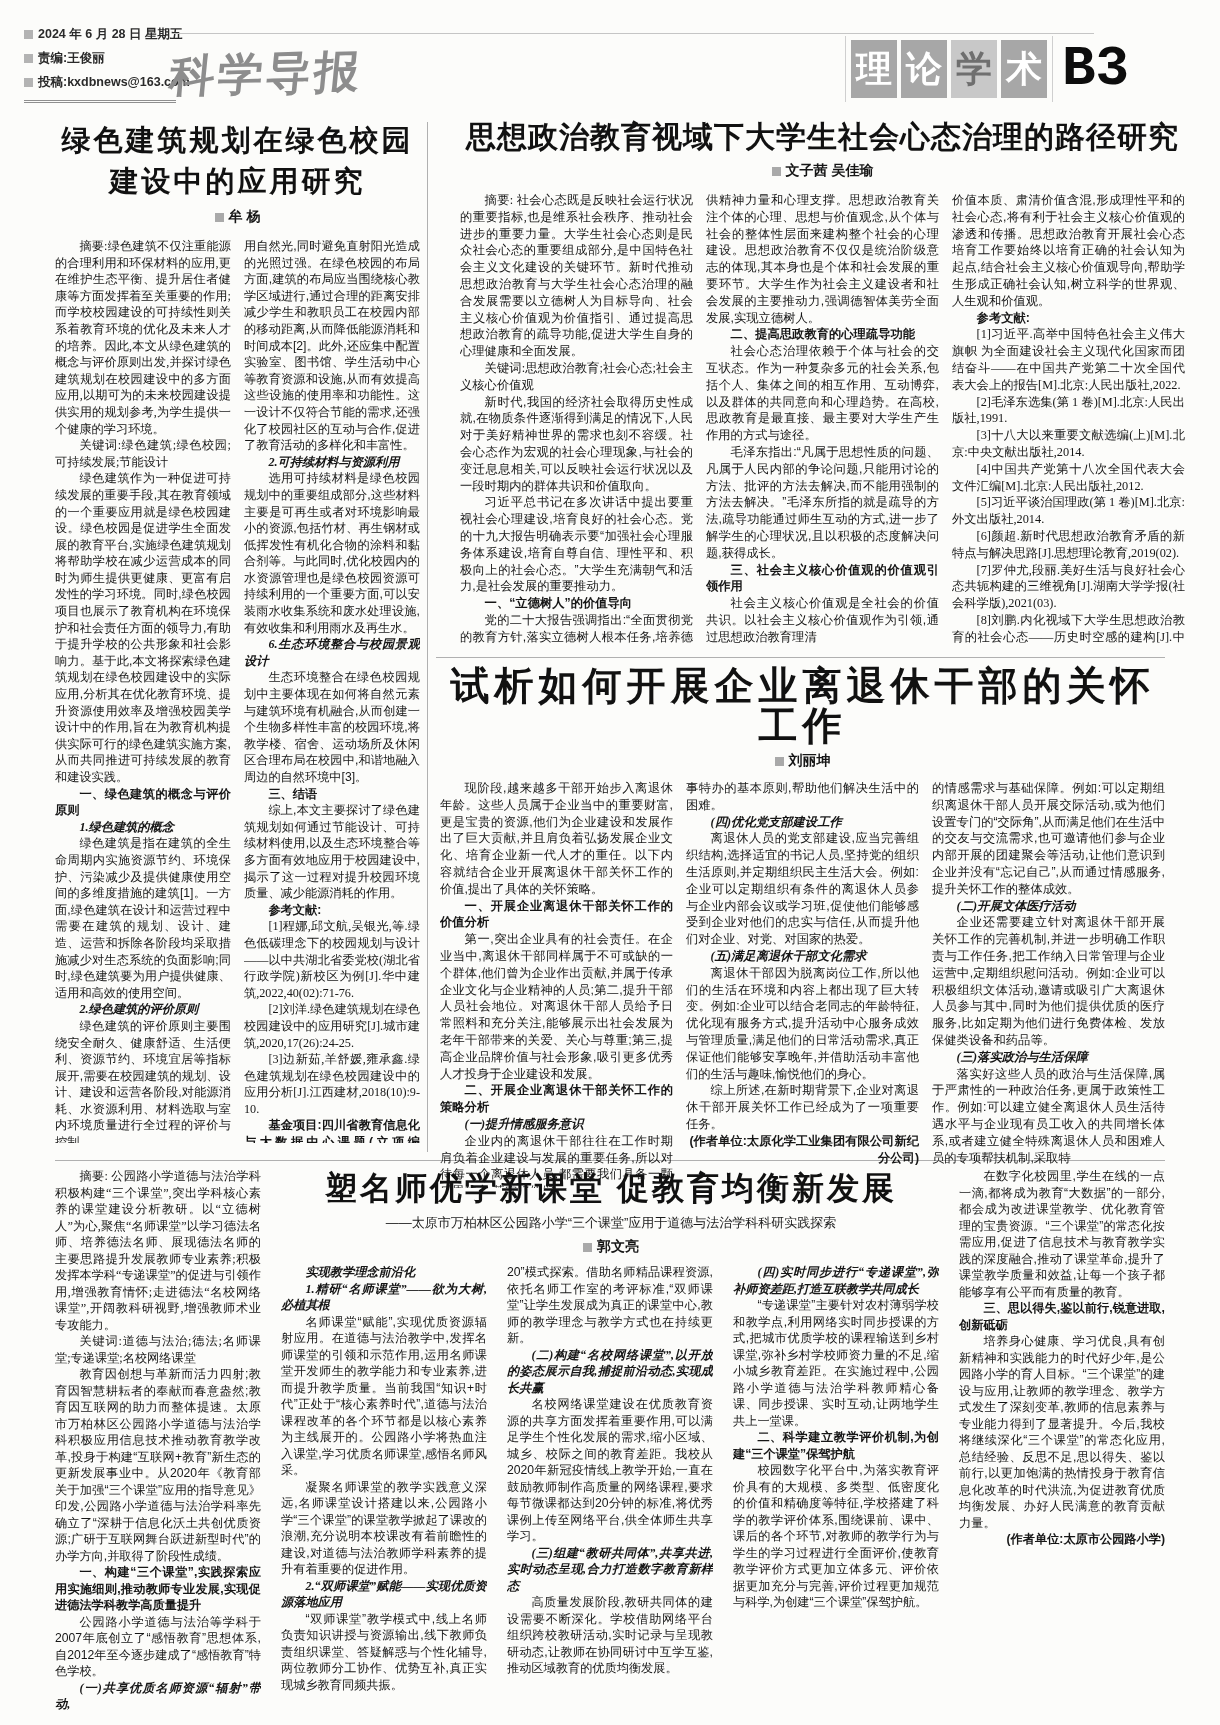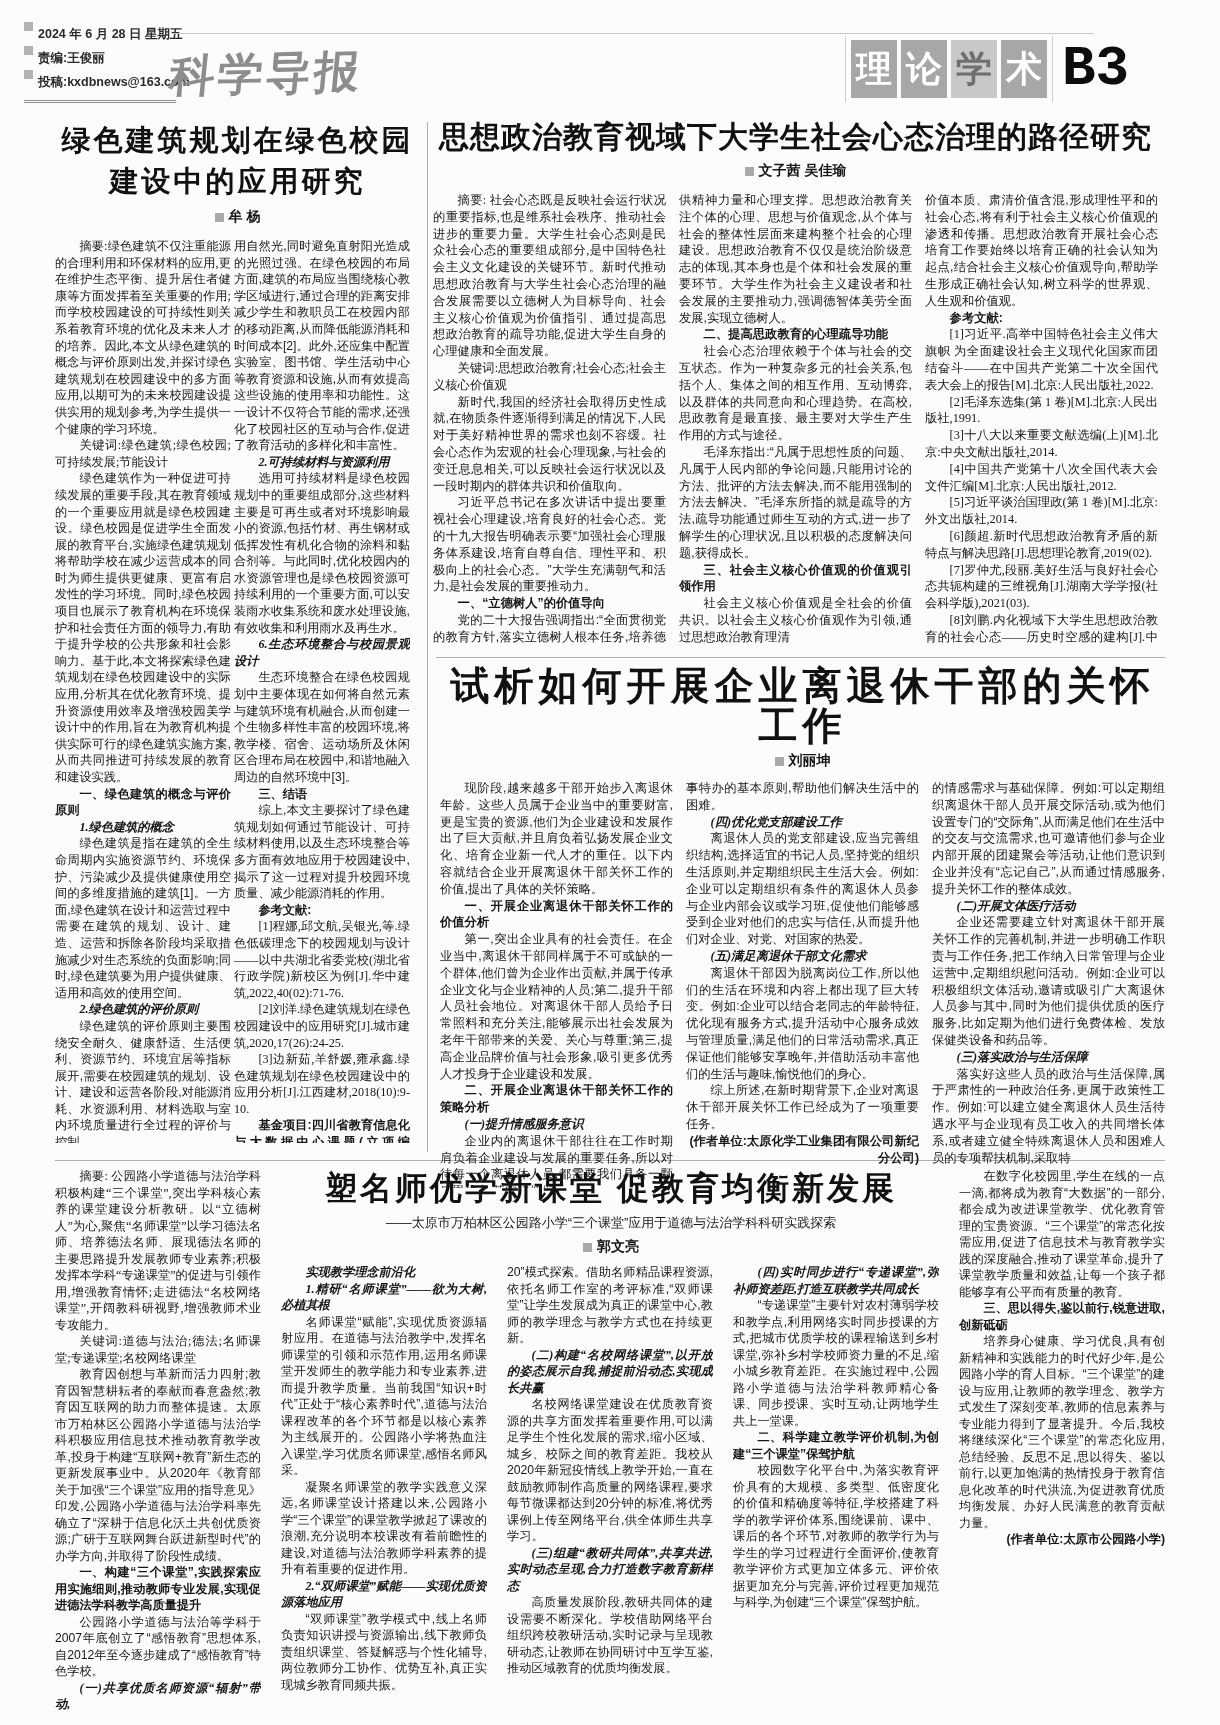--- a/index.html
+++ b/index.html
@@ -1,20 +1,20 @@
 <!DOCTYPE html>
 <html><head>
 <meta charset="utf-8">
 <style>
   html,body{margin:0;padding:0;background:#e8e8e6;}
   .page{position:relative;width:1220px;height:1725px;background:#fcfcfa;margin:0 auto;
         font-family:"Liberation Sans",sans-serif;color:#161616;overflow:hidden;}
   
   .meta{position:absolute;left:24px;top:22px;width:152px;border-bottom:3px double #8f8f8f;padding-bottom:6px;}
-  .meta-row{display:flex;font-size:12.5px;font-weight:bold;color:#2a2a2a;line-height:24px;white-space:nowrap;}
+  .meta-row{display:flex;align-items:center;font-size:12.5px;font-weight:bold;color:#2a2a2a;line-height:24px;white-space:nowrap;}
   .sq{display:inline-block;width:9px;height:9px;background:#b3b3b3;margin-right:5px;flex:0 0 auto;}
   .masthead{position:absolute;left:170px;top:44px;font-family:"Liberation Serif",serif;font-weight:bold;
             font-size:45px;color:#8d8d8d;letter-spacing:3px;transform:skewX(-7deg) rotate(-1.5deg);}
   .head-line{position:absolute;left:172px;top:33px;width:922px;height:1px;background:#c5c5c5;}
   .section-area{position:absolute;left:842px;top:36px;height:66px;display:flex;align-items:center;}
   .vhair{width:1px;height:66px;background:#cfcfcf;margin:0 3px;}
   .secblk{width:46px;height:58px;margin:0 2px;background:#a7a7a7;color:#fff;display:flex;align-items:center;justify-content:center;
           font-size:36px;font-weight:bold;font-family:"Liberation Serif",serif;}
   .secblk.light{background:#c8c8c8;color:#6f6f6f;transform:none;}
   .pageno{font-family:Liberation Mono, monospace;font-size:56px;font-weight:bold;color:#0d0d0d;margin-left:6px;line-height:1;}
@@ -30,21 +30,21 @@
   .col{overflow:hidden;}
   .para{margin:0;text-align:justify;text-indent:2em;}
   .para.cont{text-indent:0;}
   .para.abs,.para.kw,.para.ref{font-family:"Liberation Serif",serif;}
   .para.h,.para.sh,.para.refh,.para.note,.para.noter,.para.kwlab{font-weight:bold;}
   .para.sh{font-family:"Liberation Serif",serif;font-style:italic;}
   .para.noter{text-align:right;text-indent:0;}
   
   .a1 .a-title{font-size:29px;line-height:41px;letter-spacing:3px;}
   .a1 .col{width:176px;height:905px;font-size:12.2px;line-height:16.6px;}
-  .a1 .cols{gap:3px;margin-top:12px;}
+  .a1 .cols{gap:13px;margin-top:12px;}
   .a2 .a-title{font-size:30px;line-height:38px;letter-spacing:1px;}
   .a2 .col{width:233px;height:452px;font-size:12.3px;line-height:16.8px;}
   .a2 .cols{gap:13px;margin-top:12px;}
   .a3 .a-title{font-size:39px;line-height:40px;letter-spacing:5px;}
   .a3 .col{width:233px;height:408px;font-size:12.3px;line-height:16.8px;}
   .a3 .cols{gap:13px;margin-top:10px;}
   .a4 .titleblock{position:absolute;left:216px;top:0;width:680px;text-align:center;}
   .a4 .a-title{font-size:32px;line-height:40px;letter-spacing:3px;}
   .a4 .a-sub{font-size:13px;margin-top:6px;color:#1a1a1a;}
   .a4 .col{position:absolute;width:206px;font-size:12.2px;line-height:16.5px;}
@@ -116,21 +116,21 @@
           <p class="para body">综上,本文主要探讨了绿色建筑规划如何通过节能设计、可持续材料使用,以及生态环境整合等多方面有效地应用于校园建设中,揭示了这一过程对提升校园环境质量、减少能源消耗的作用。</p>
           <p class="para refh">参考文献:</p>
           <p class="para ref">[1]程娜,邱文航,吴银光,等.绿色低碳理念下的校园规划与设计——以中共湖北省委党校(湖北省行政学院)新校区为例[J].华中建筑,2022,40(02):71-76.</p>
           <p class="para ref">[2]刘洋.绿色建筑规划在绿色校园建设中的应用研究[J].城市建筑,2020,17(26):24-25.</p>
           <p class="para ref">[3]边新茹,羊舒媛,雍承鑫.绿色建筑规划在绿色校园建设中的应用分析[J].江西建材,2018(10):9-10.</p>
           <p class="para note">基金项目:四川省教育信息化与大数据中心课题(立项编号:DSJ2022289)。</p>
         </div>
     </div>
   </div>
 
-  <div class="article a2" style="left:433px;top:118px;width:725px;height:534px;">
+  <div class="article a2" style="left:460px;top:118px;width:725px;height:534px;">
     <div class="a-title">思想政治教育视域下大学生社会心态治理的路径研究</div>
     <div class="a-author">
       <span class="sq"></span>
       <span>文子茜 吴佳瑜</span>
     </div>
     <div class="cols">
       <div class="col">
           <p class="para abs">摘要: 社会心态既是反映社会运行状况的重要指标,也是维系社会秩序、推动社会进步的重要力量。大学生社会心态则是民众社会心态的重要组成部分,是中国特色社会主义文化建设的关键环节。新时代推动思想政治教育与大学生社会心态治理的融合发展需要以立德树人为目标导向、社会主义核心价值观为价值指引、通过提高思想政治教育的疏导功能,促进大学生自身的心理健康和全面发展。</p>
           <p class="para kw">关键词:思想政治教育;社会心态;社会主义核心价值观</p>
           <p class="para body">新时代,我国的经济社会取得历史性成就,在物质条件逐渐得到满足的情况下,人民对于美好精神世界的需求也刻不容缓。社会心态作为宏观的社会心理现象,与社会的变迁息息相关,可以反映社会运行状况以及一段时期内的群体共识和价值取向。</p>

